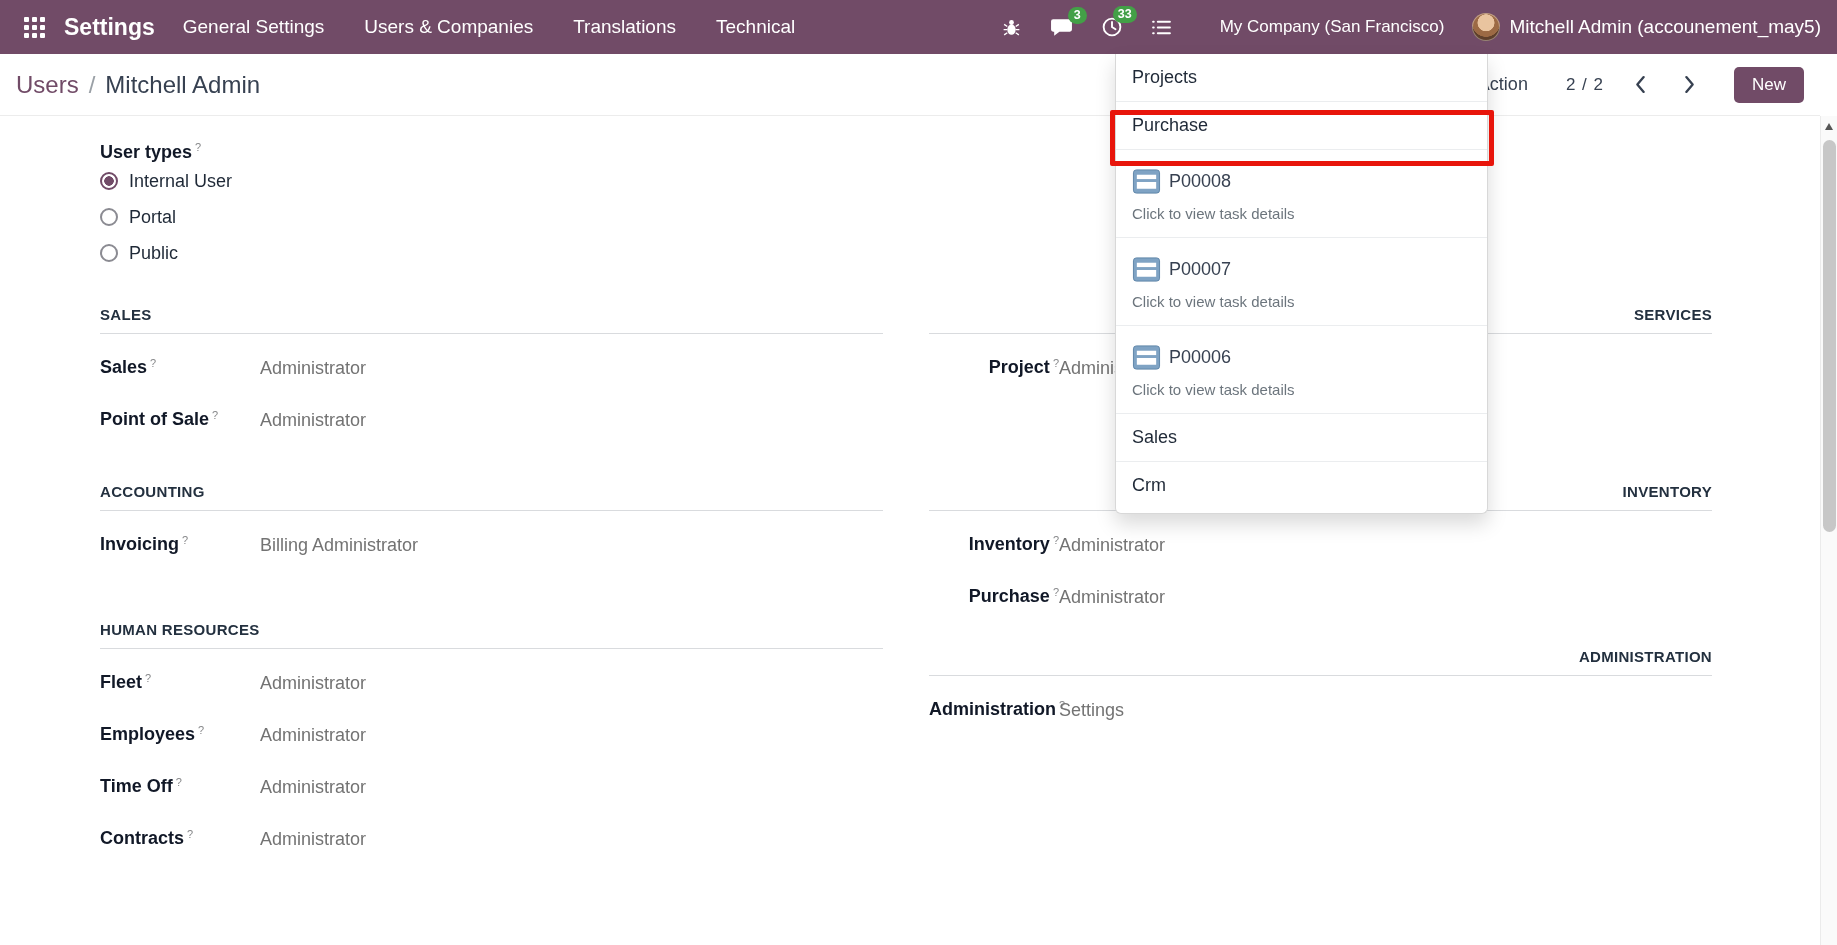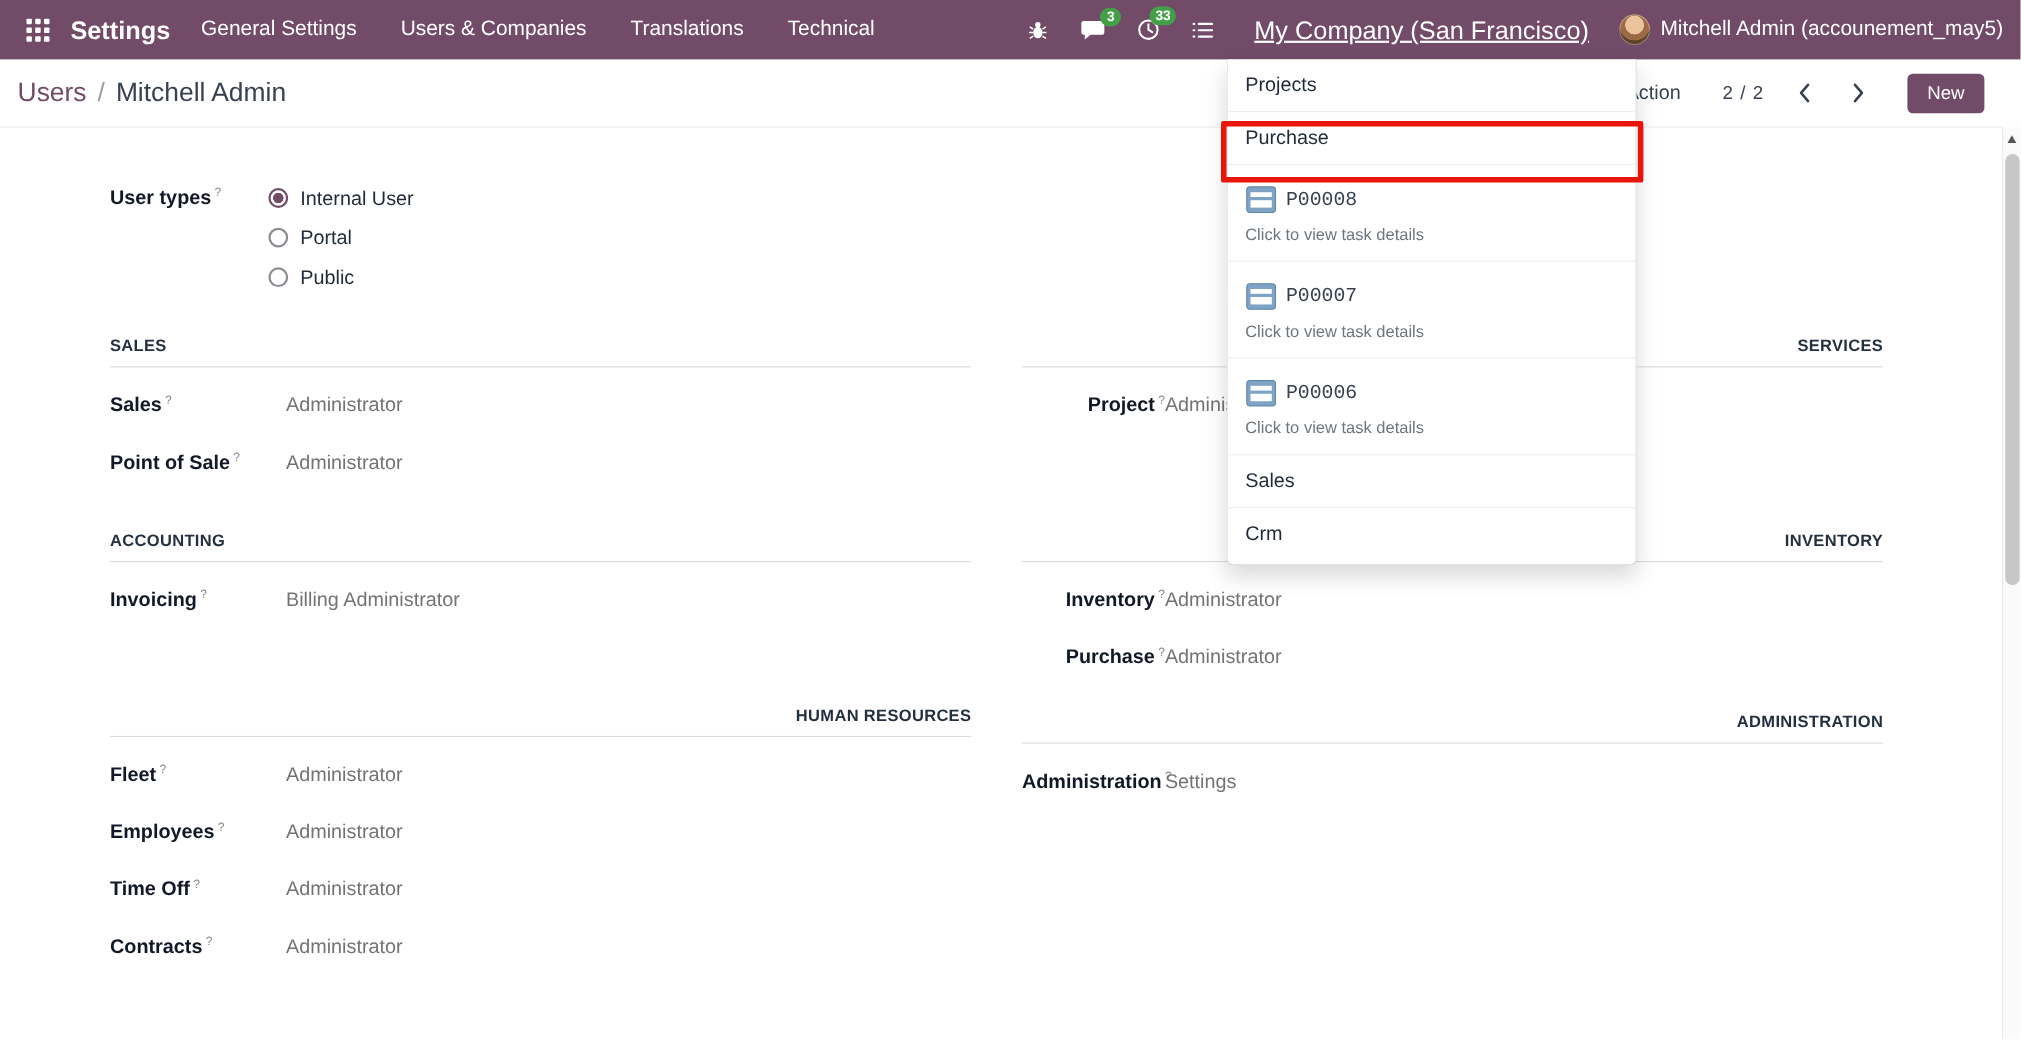--- a/index.html
+++ b/index.html
@@ -11,67 +11,67 @@
   .topbar { position:absolute; top:0; left:0; right:0; height:54px; background:#714B67; display:flex; align-items:center; color:#fff; padding:0 16px; z-index:40; }
   .apps-btn { width:36px; height:36px; display:flex; align-items:center; justify-content:center; cursor:pointer; }
   .grid-icon { display:grid; grid-template-columns:repeat(3,5px); grid-gap:3px; }
   .grid-icon i { width:5px; height:5px; background:#fff; border-radius:1px; display:block; }
   .app-title { font-size:23px; font-weight:700; margin:0 28px 0 12px; cursor:pointer; }
   .menu { display:flex; gap:40px; font-size:19px;justify-content:center; }
   .menu-item { cursor:pointer; white-space:nowrap; }
   .tray { margin-left:auto; display:flex; align-items:center; gap:28px; }
   .tray-btn { position:relative; cursor:pointer; display:flex; align-items:center; }
   .badge { position:absolute; top:-10px; right:-14px; background:#43a047; color:#fff; font-size:12.5px; font-weight:700; border-radius:10px; padding:1px 5px; min-width:19px; text-align:center; line-height:15px; }
-  .company { font-size:23px; cursor:pointer; margin-left:8px; white-space:nowrap;text-decoration:underline; }
+  .company { font-size:17px; cursor:pointer; margin-left:20px; white-space:nowrap; }
   .user { display:flex; align-items:center; gap:9px; cursor:pointer; font-size:19px; white-space:nowrap; }
   .avatar { width:28px; height:28px; border-radius:50%; flex:0 0 auto;
             background: radial-gradient(circle at 50% 35%, #e9c49f 0 36%, #9c6a44 38% 60%, #5f402b 62%);
             box-shadow: inset 0 0 0 1px rgba(255,255,255,.35); }
 
   
   .crumb-bar { position:absolute; top:54px; left:0; right:17px; height:62px; background:#fff; display:flex; align-items:center; padding:0 16px; border-bottom:1px solid #ececec; }
   .crumbs { font-size:24px; display:flex; gap:10px; align-items:baseline; }
   .crumb-parent { color:#714B67; cursor:pointer; }
   .crumb-sep { color:#9aa0a6; }
   .crumb-current { color:#374151; }
   .cp-right { margin-left:auto; display:flex; align-items:center; gap:24px; }
   .action-btn { display:flex; align-items:center; gap:8px; font-size:18px; color:#374151; cursor:pointer; }
   .gear { font-size:19px; }
   .pager { font-size:17px; color:#374151; letter-spacing:1px; margin-left:14px; }
   .pg-btn { cursor:pointer; display:flex; padding:4px 6px; }
   .new-btn { background:#714B67; color:#fff; font-size:17px; padding:8px 18px; border-radius:5px; cursor:pointer; border:none; font-weight:500; margin-left:8px; font-family:inherit; }
 
   
   sup.help { font-size:11px; color:#87888a; margin-left:3px; font-weight:400; cursor:pointer; }
-  .user-types { position:absolute; top:162px; left:100px; display:flex; }
+  .user-types { position:absolute; top:134px; left:100px; display:flex;flex-direction:column; }
   .ut-label { width:144px; font-size:18px; font-weight:700; color:#111827; padding-top:7px; }
   .opt { display:flex; align-items:center; gap:11px; height:36px; cursor:pointer; }
   .radio { width:18px; height:18px; border-radius:50%; border:2px solid #8b8b92; background:#fff; flex:0 0 auto; }
   .radio.checked { border-color:#714B67; background: radial-gradient(circle, #714B67 0 4.5px, #fff 5px); }
   .opt-label { font-size:18px; color:#1f2937; }
 
   .col { position:absolute; top:306px; width:783px; }
   .col-left { left:100px; }
   .col-right { left:929px;text-align:right; }
   .sec-title { font-size:15px; font-weight:700; color:#23303f; letter-spacing:.3px; padding-bottom:10px; border-bottom:1px solid #d9dbde; margin-bottom:16px; }
-  .gap-acct { margin-top:45px; } .gap-hr { margin-top:79px;text-align:right; }
+  .gap-acct { margin-top:45px; } .gap-hr { margin-top:58px; }
   .gap-inv { margin-top:97px; } .gap-adm { margin-top:33px; }
   .frow { display:flex; align-items:center; height:36px; margin-bottom:16px; }
   .flabel-box { flex:0 0 auto; }
   .col-left .flabel-box { width:160px; }
   .col-right .flabel-box { width:130px; }
   .flabel { font-size:18px; font-weight:700; color:#111827; }
   .fvalue { font-size:18px; color:#737373; cursor:pointer; white-space:nowrap; }
 
   
   .dropdown { position:absolute; left:1115px; top:54px; width:373px; background:#fff; border:1px solid #d8d8d8; border-top:none; box-shadow:0 10px 20px rgba(0,0,0,.15); z-index:50; border-radius:0 0 6px 6px; padding-bottom:4px; }
   .dd-header { font-size:18px; font-weight:400; color:#1f2937; padding:13px 16px; cursor:pointer; }
   .dd-sep { border-top:1px solid #ebedef; }
   .dd-task { padding:17px 16px 15px; cursor:pointer; }
-  .dd-task-top { display:flex; align-items:center; gap:8px;font-family:Liberation Mono, monospace; }
+  .dd-task-top { display:flex; align-items:center; gap:8px; }
   .task-code { font-size:18px; color:#374151; font-weight:500; }
   .task-sub { font-size:15px; color:#6c757d; margin-top:9px; }
 
   .highlight { position:absolute; left:1110px; top:110px; width:384px; height:56px; border:5px solid #e8150b; z-index:60; pointer-events:none; border-radius:2px; }
 
   
   .scrollbar { position:absolute; right:0; top:116px; bottom:0; width:17px; background:#fafafa; border-left:1px solid #ebebeb; z-index:30; }
   .sb-arrow { position:absolute; top:7px; left:4px; width:0; height:0; border-left:4.5px solid transparent; border-right:4.5px solid transparent; border-bottom:7px solid #555; cursor:pointer; }
   .sb-thumb { position:absolute; top:24px; left:2px; width:13px; height:392px; background:#c7c7c7; border-radius:7px; cursor:grab; }
 </style>

